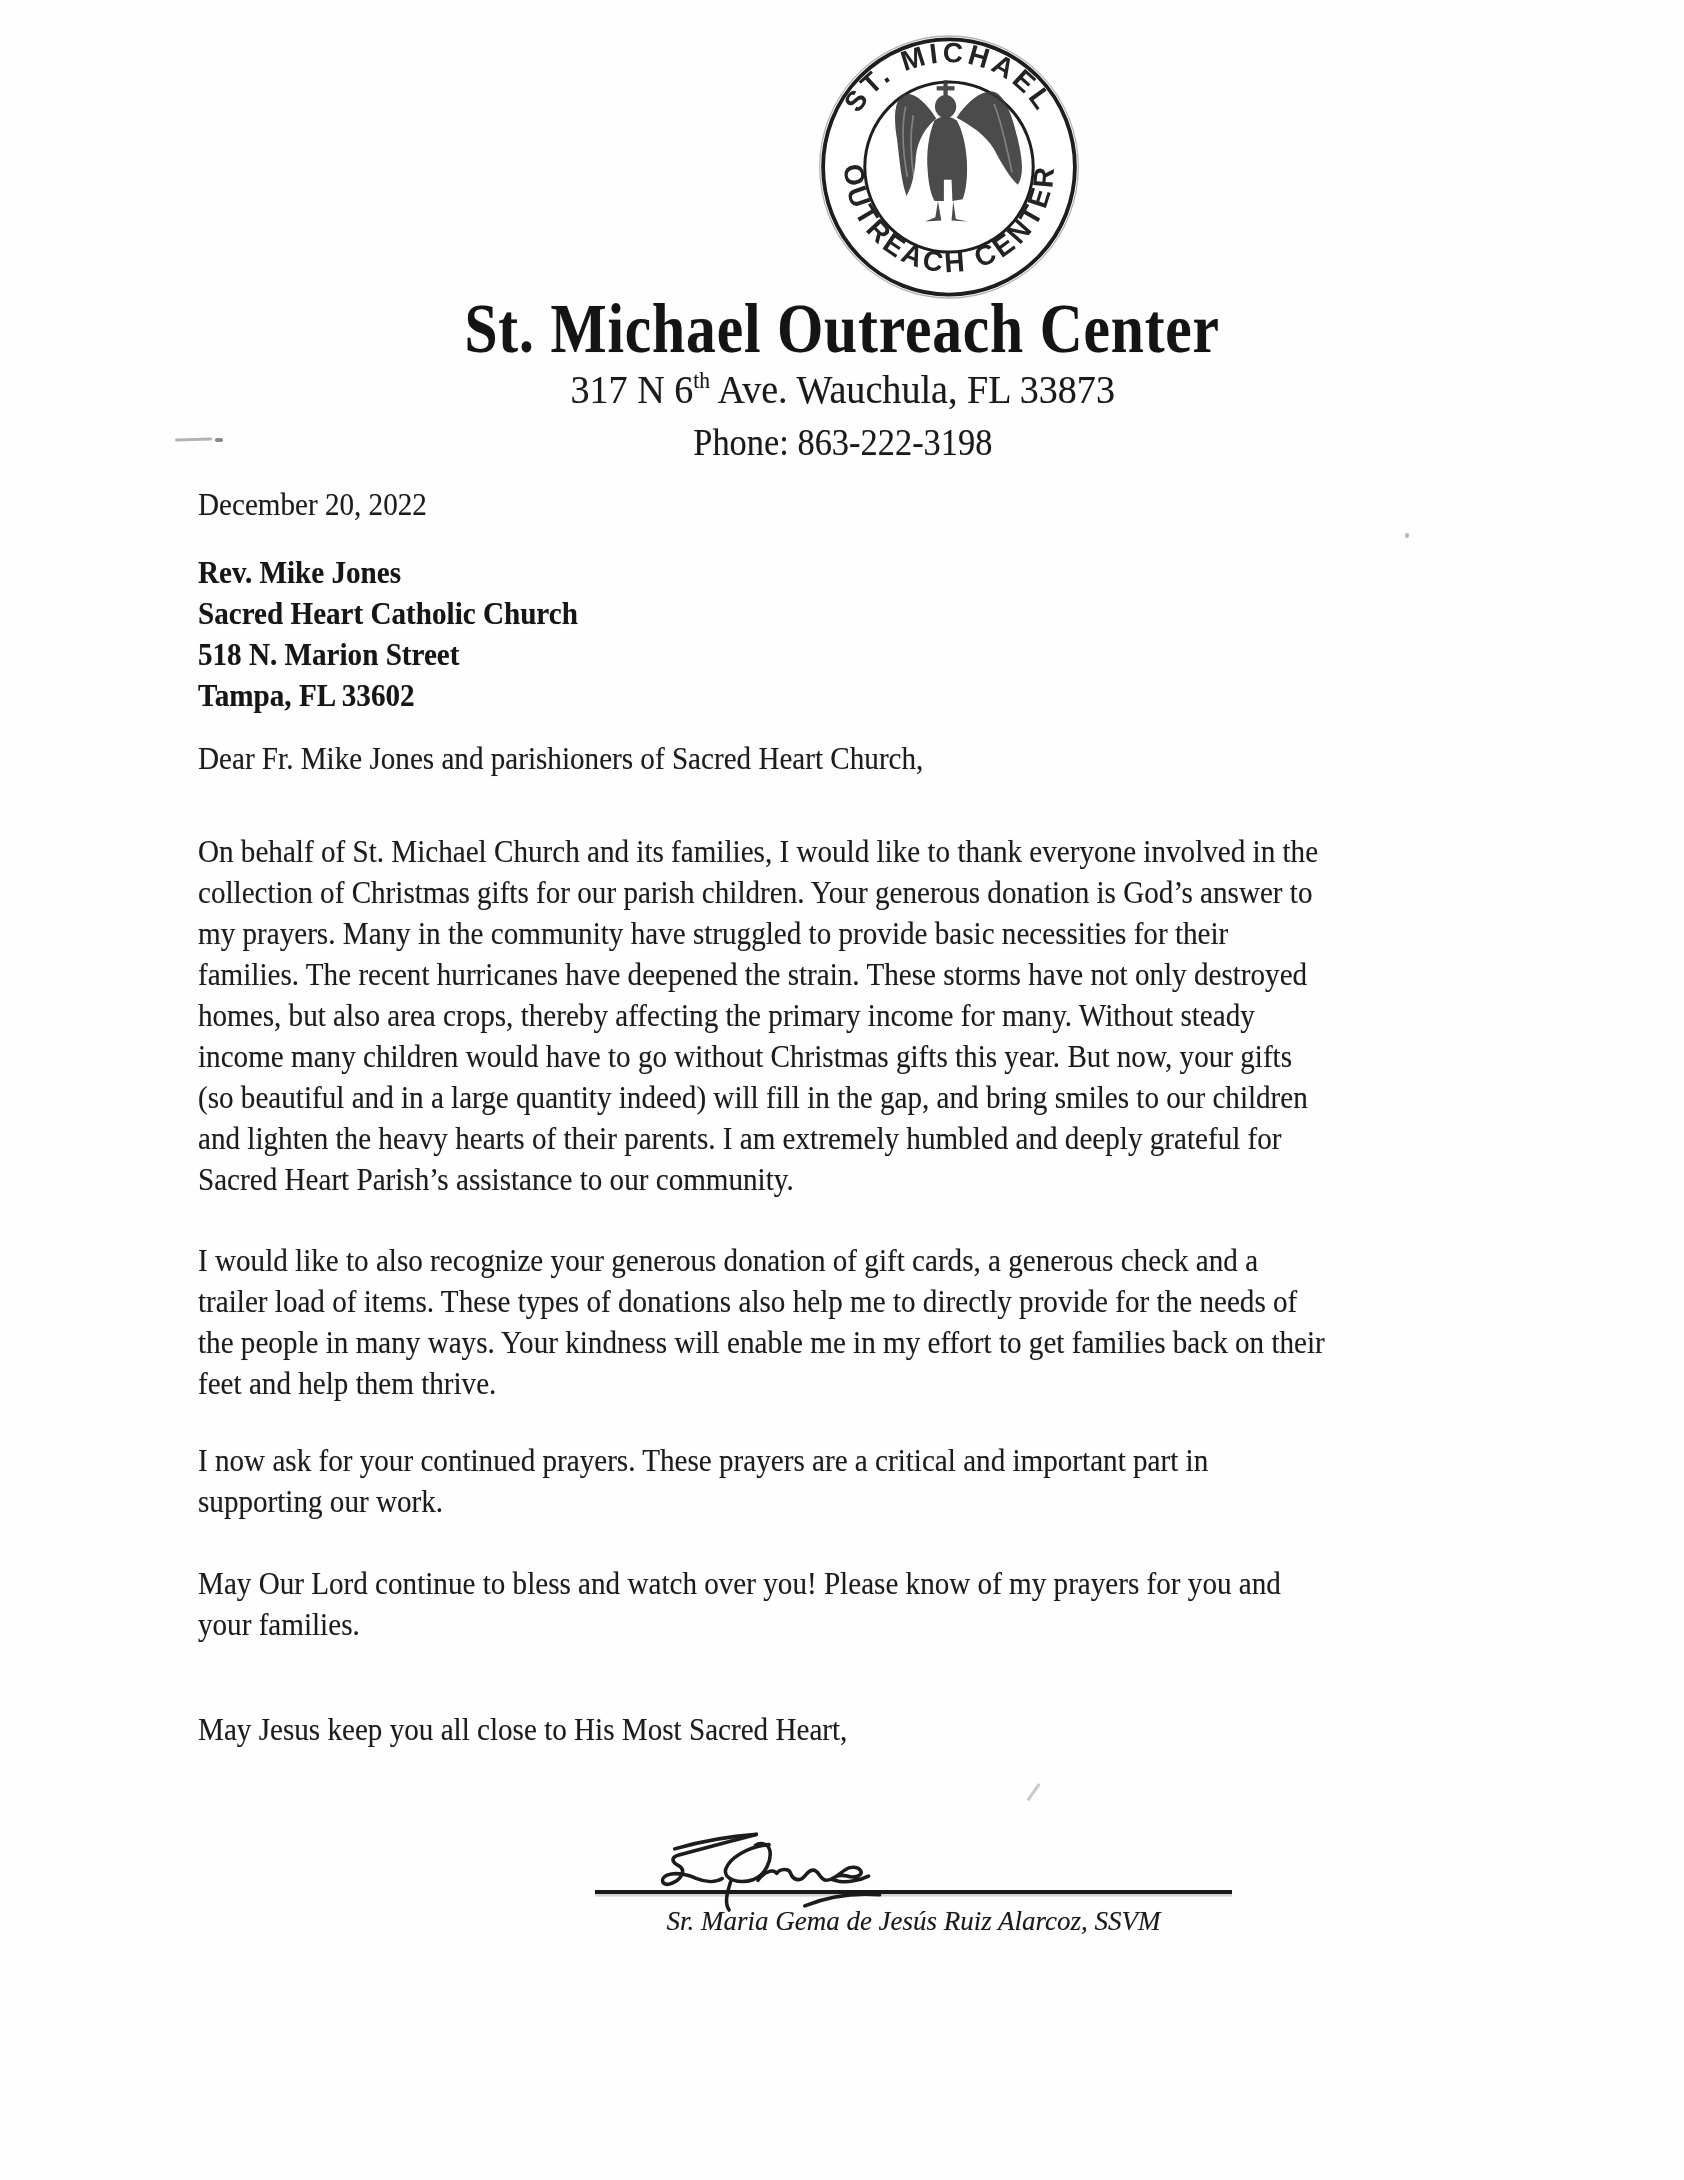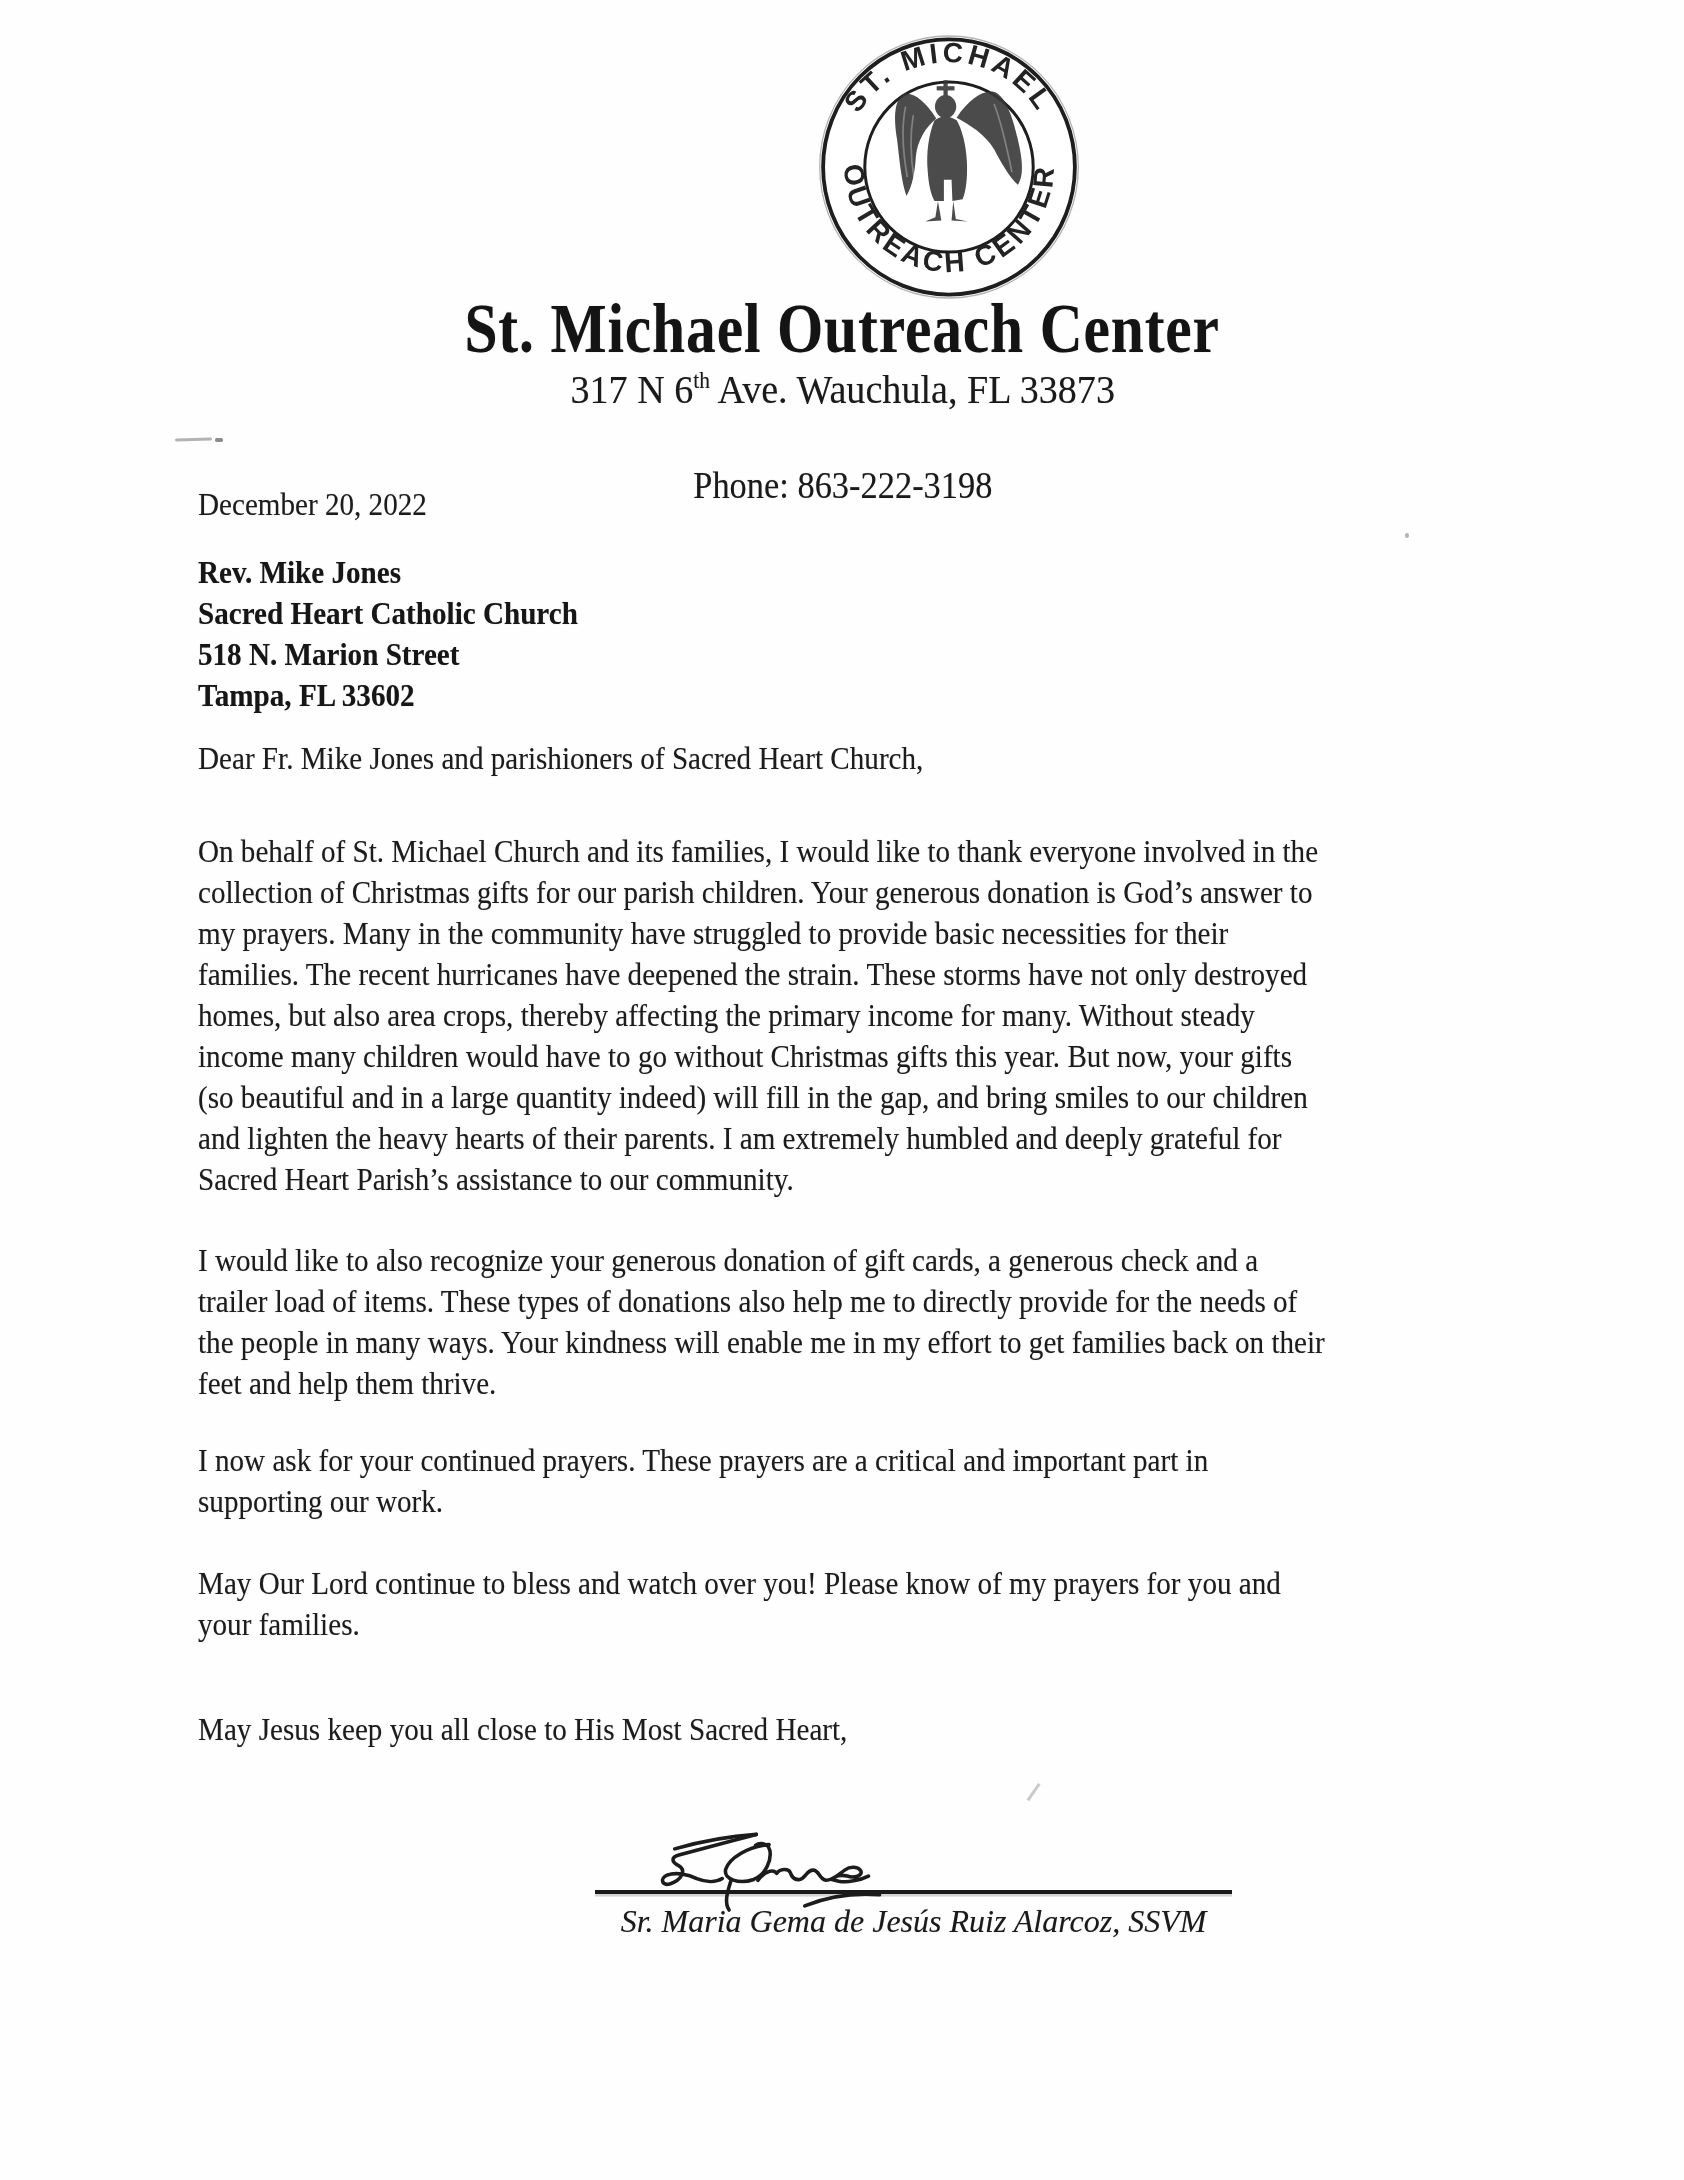--- a/index.html
+++ b/index.html
@@ -22,21 +22,21 @@
   }
   .org-name .squeeze{ display:inline-block; transform:scale(.93,1.08); transform-origin:center; }
   .org-address{
     position:absolute; top:365px; left:0; width:100%;
     text-align:center; font-size:41px; line-height:48px; color:#1a1a1a;
   }
   .org-address .squeeze{ display:inline-block; transform:scaleX(.93); transform-origin:center; }
   .org-address sup{ font-size:23px; vertical-align:super; line-height:0; }
   .org-phone{
     position:absolute; top:421px; left:0; width:100%;
-    text-align:center; font-size:37px; line-height:44px; color:#1a1a1a;margin-top:43px;
+    text-align:center; font-size:37px; line-height:44px; color:#1a1a1a;
   }
   .org-phone .squeeze{ display:inline-block; transform:scaleX(.93); transform-origin:center; }
 
   
   .artifact{ position:absolute; pointer-events:none; }
   .dash1{ left:175px; top:438px; width:37px; height:3.4px; background:#9a9a9a; border-radius:1.7px; transform:rotate(-1.5deg); opacity:.75; }
   .dash2{ left:215px; top:438px; width:7.7px;  height:4.3px; background:#6f6f6f; border-radius:1.7px; opacity:.8; }
   .speck1{ left:1405px; top:533px; width:4.3px; height:5.1px; background:#787878; border-radius:50%; opacity:.55; }
   .slash1{ left:1032px; top:1782px; width:2.6px; height:20.4px; background:#8a8a8a; transform:rotate(35deg); opacity:.45; }
 
@@ -56,21 +56,21 @@
   .closing{ top:1709px; }
 
   
   .sig-scrawl{ position:absolute; left:630px; top:1814px; width:341px; height:119px; }
   .sig-rule{
     position:absolute; left:595px; top:1890px; width:637px; height:4.3px;
     background:#191919; box-shadow:0 2.6px 0 rgba(20,20,20,.18);
   }
   .sig-name{
     position:absolute; left:595px; top:1902px; width:637px;
-    text-align:center; font-style:italic; font-size:32px; line-height:39px; color:#1a1a1a;
+    text-align:center; font-style:italic; font-size:27px; line-height:39px; color:#1a1a1a;
   }
 </style>
 </head>
 <body>
 
 <div id="page">
 
   <svg class="seal" viewBox="0 0 308 312" xmlns="http://www.w3.org/2000/svg">
     <ellipse cx="154" cy="156" rx="152" ry="154" fill="none" stroke="#6a6a6a" stroke-width="1.5" opacity=".5"></ellipse>
     <ellipse cx="154" cy="156" rx="148" ry="150" fill="#ffffff" stroke="#1e1e1e" stroke-width="4.5"></ellipse>

